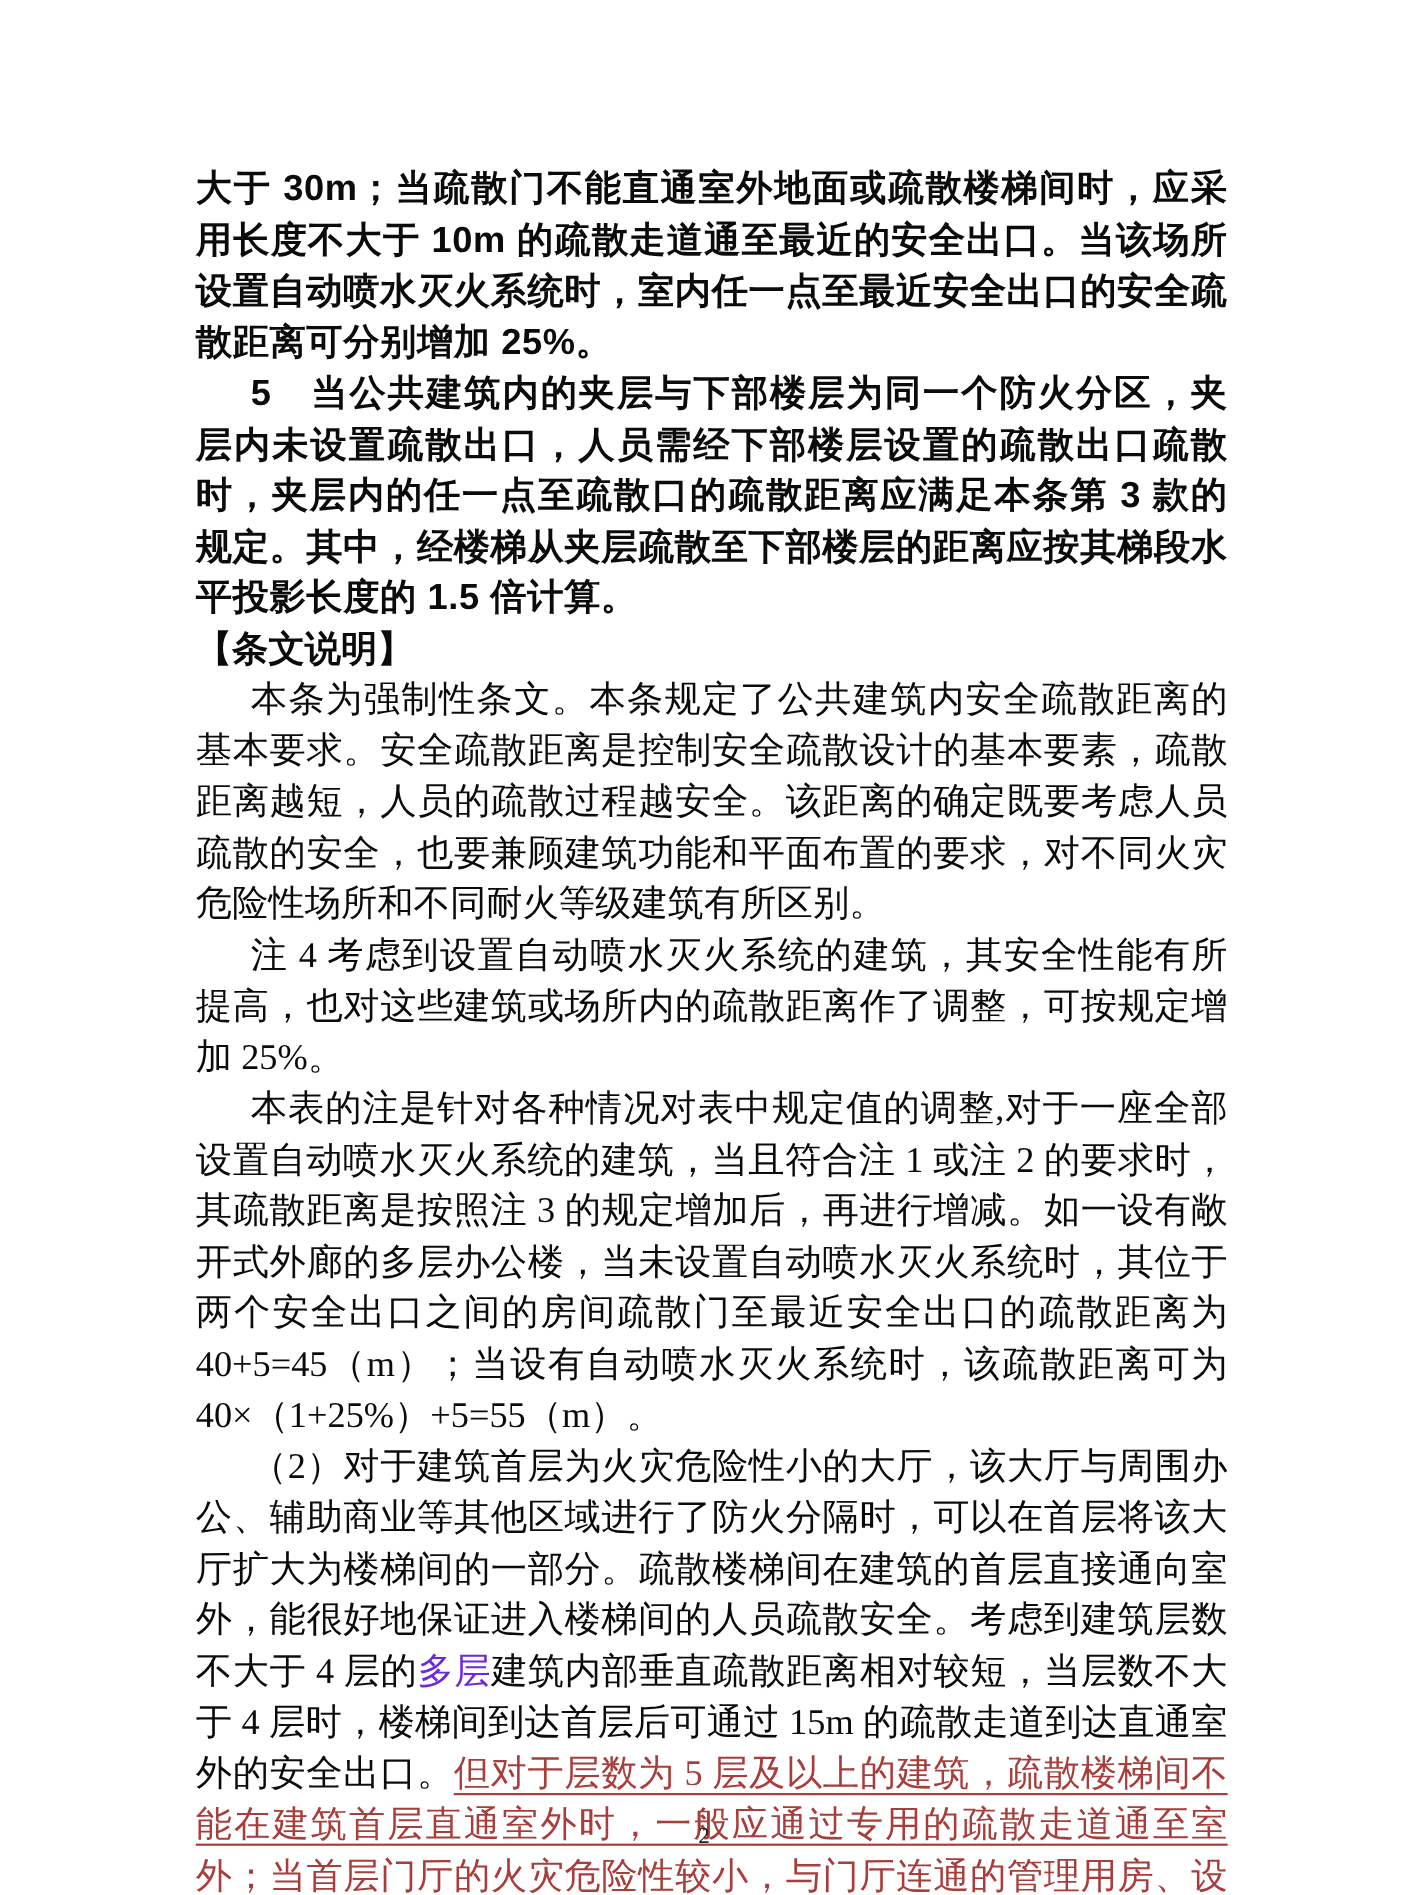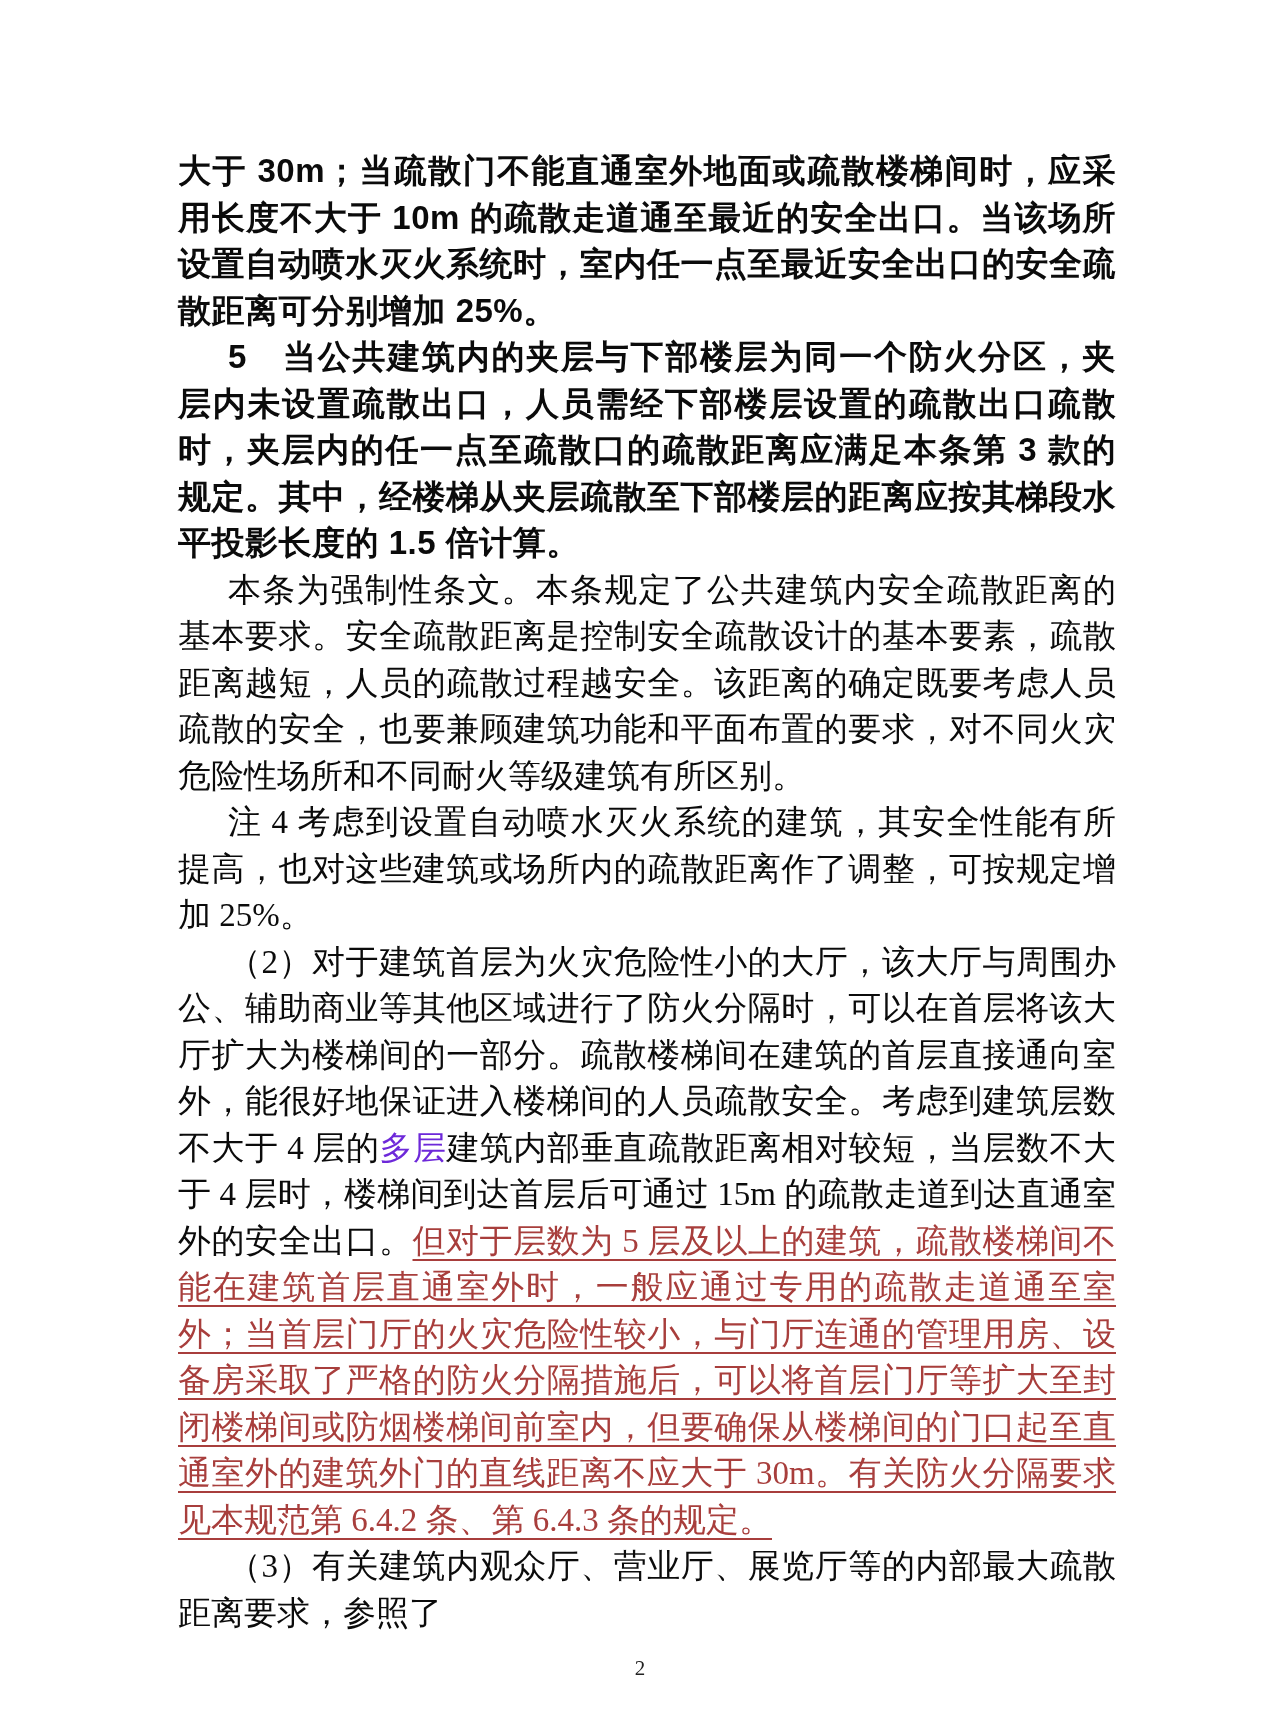--- a/index.html
+++ b/index.html
@@ -72,26 +72,28 @@
 <body>
 
 <div class="page">
 
   <div class="content">
 
     <p class="provision no-indent">大于 30m；当疏散门不能直通室外地面或疏散楼梯间时，应采用长度不大于 10m 的疏散走道通至最近的安全出口。当该场所设置自动喷水灭火系统时，室内任一点至最近安全出口的安全疏散距离可分别增加 25%。</p>
 
     <p class="provision">5　当公共建筑内的夹层与下部楼层为同一个防火分区，夹层内未设置疏散出口，人员需经下部楼层设置的疏散出口疏散时，夹层内的任一点至疏散口的疏散距离应满足本条第 3 款的规定。其中，经楼梯从夹层疏散至下部楼层的距离应按其梯段水平投影长度的 1.5 倍计算。</p>
 
+    <p class="section-heading no-indent">【条文说明】</p>
 
     <p class="explain">本条为强制性条文。本条规定了公共建筑内安全疏散距离的基本要求。安全疏散距离是控制安全疏散设计的基本要素，疏散距离越短，人员的疏散过程越安全。该距离的确定既要考虑人员疏散的安全，也要兼顾建筑功能和平面布置的要求，对不同火灾危险性场所和不同耐火等级建筑有所区别。</p>
 
 
     <p class="explain">注 4 考虑到设置自动喷水灭火系统的建筑，其安全性能有所提高，也对这些建筑或场所内的疏散距离作了调整，可按规定增加 25%。</p>
 
+    <p class="explain">本表的注是针对各种情况对表中规定值的调整,对于一座全部设置自动喷水灭火系统的建筑，当且符合注 1 或注 2 的要求时，其疏散距离是按照注 3 的规定增加后，再进行增减。如一设有敞开式外廊的多层办公楼，当未设置自动喷水灭火系统时，其位于两个安全出口之间的房间疏散门至最近安全出口的疏散距离为 40+5=45（m）；当设有自动喷水灭火系统时，该疏散距离可为 40×（1+25%）+5=55（m）。</p>
 
     <p class="explain"><span>（2）对于建筑首层为火灾危险性小的大厅，该大厅与周围办公、辅助商业等其他区域进行了防火分隔时，可以在首层将该大厅扩大为楼梯间的一部分。疏散楼梯间在建筑的首层直接通向室外，能很好地保证进入楼梯间的人员疏散安全。考虑到建筑层数不大于 4 层的</span><span class="red">多层</span><span>建筑内部垂直疏散距离相对较短，当层数不大于 4 层时，楼梯间到达首层后可通过 15m 的疏散走道到达直通室外的安全出口。</span><span class="red-underline">但对于层数为 5 层及以上的建筑，疏散楼梯间不能在建筑首层直通室外时，一般应通过专用的疏散走道通至室外；当首层门厅的火灾危险性较小，与门厅连通的管理用房、设备房采取了严格的防火分隔措施后，可以将首层门厅等扩大至封闭楼梯间或防烟楼梯间前室内，但要确保从楼梯间的门口起至直通室外的建筑外门的直线距离不应大于 30m。有关防火分隔要求见本规范第 6.4.2 条、第 6.4.3 条的规定。</span></p>
 
     <p class="explain">（3）有关建筑内观众厅、营业厅、展览厅等的内部最大疏散距离要求，参照了</p>
 
   </div>
 
   <div class="footer">2</div>
 
 </div>

